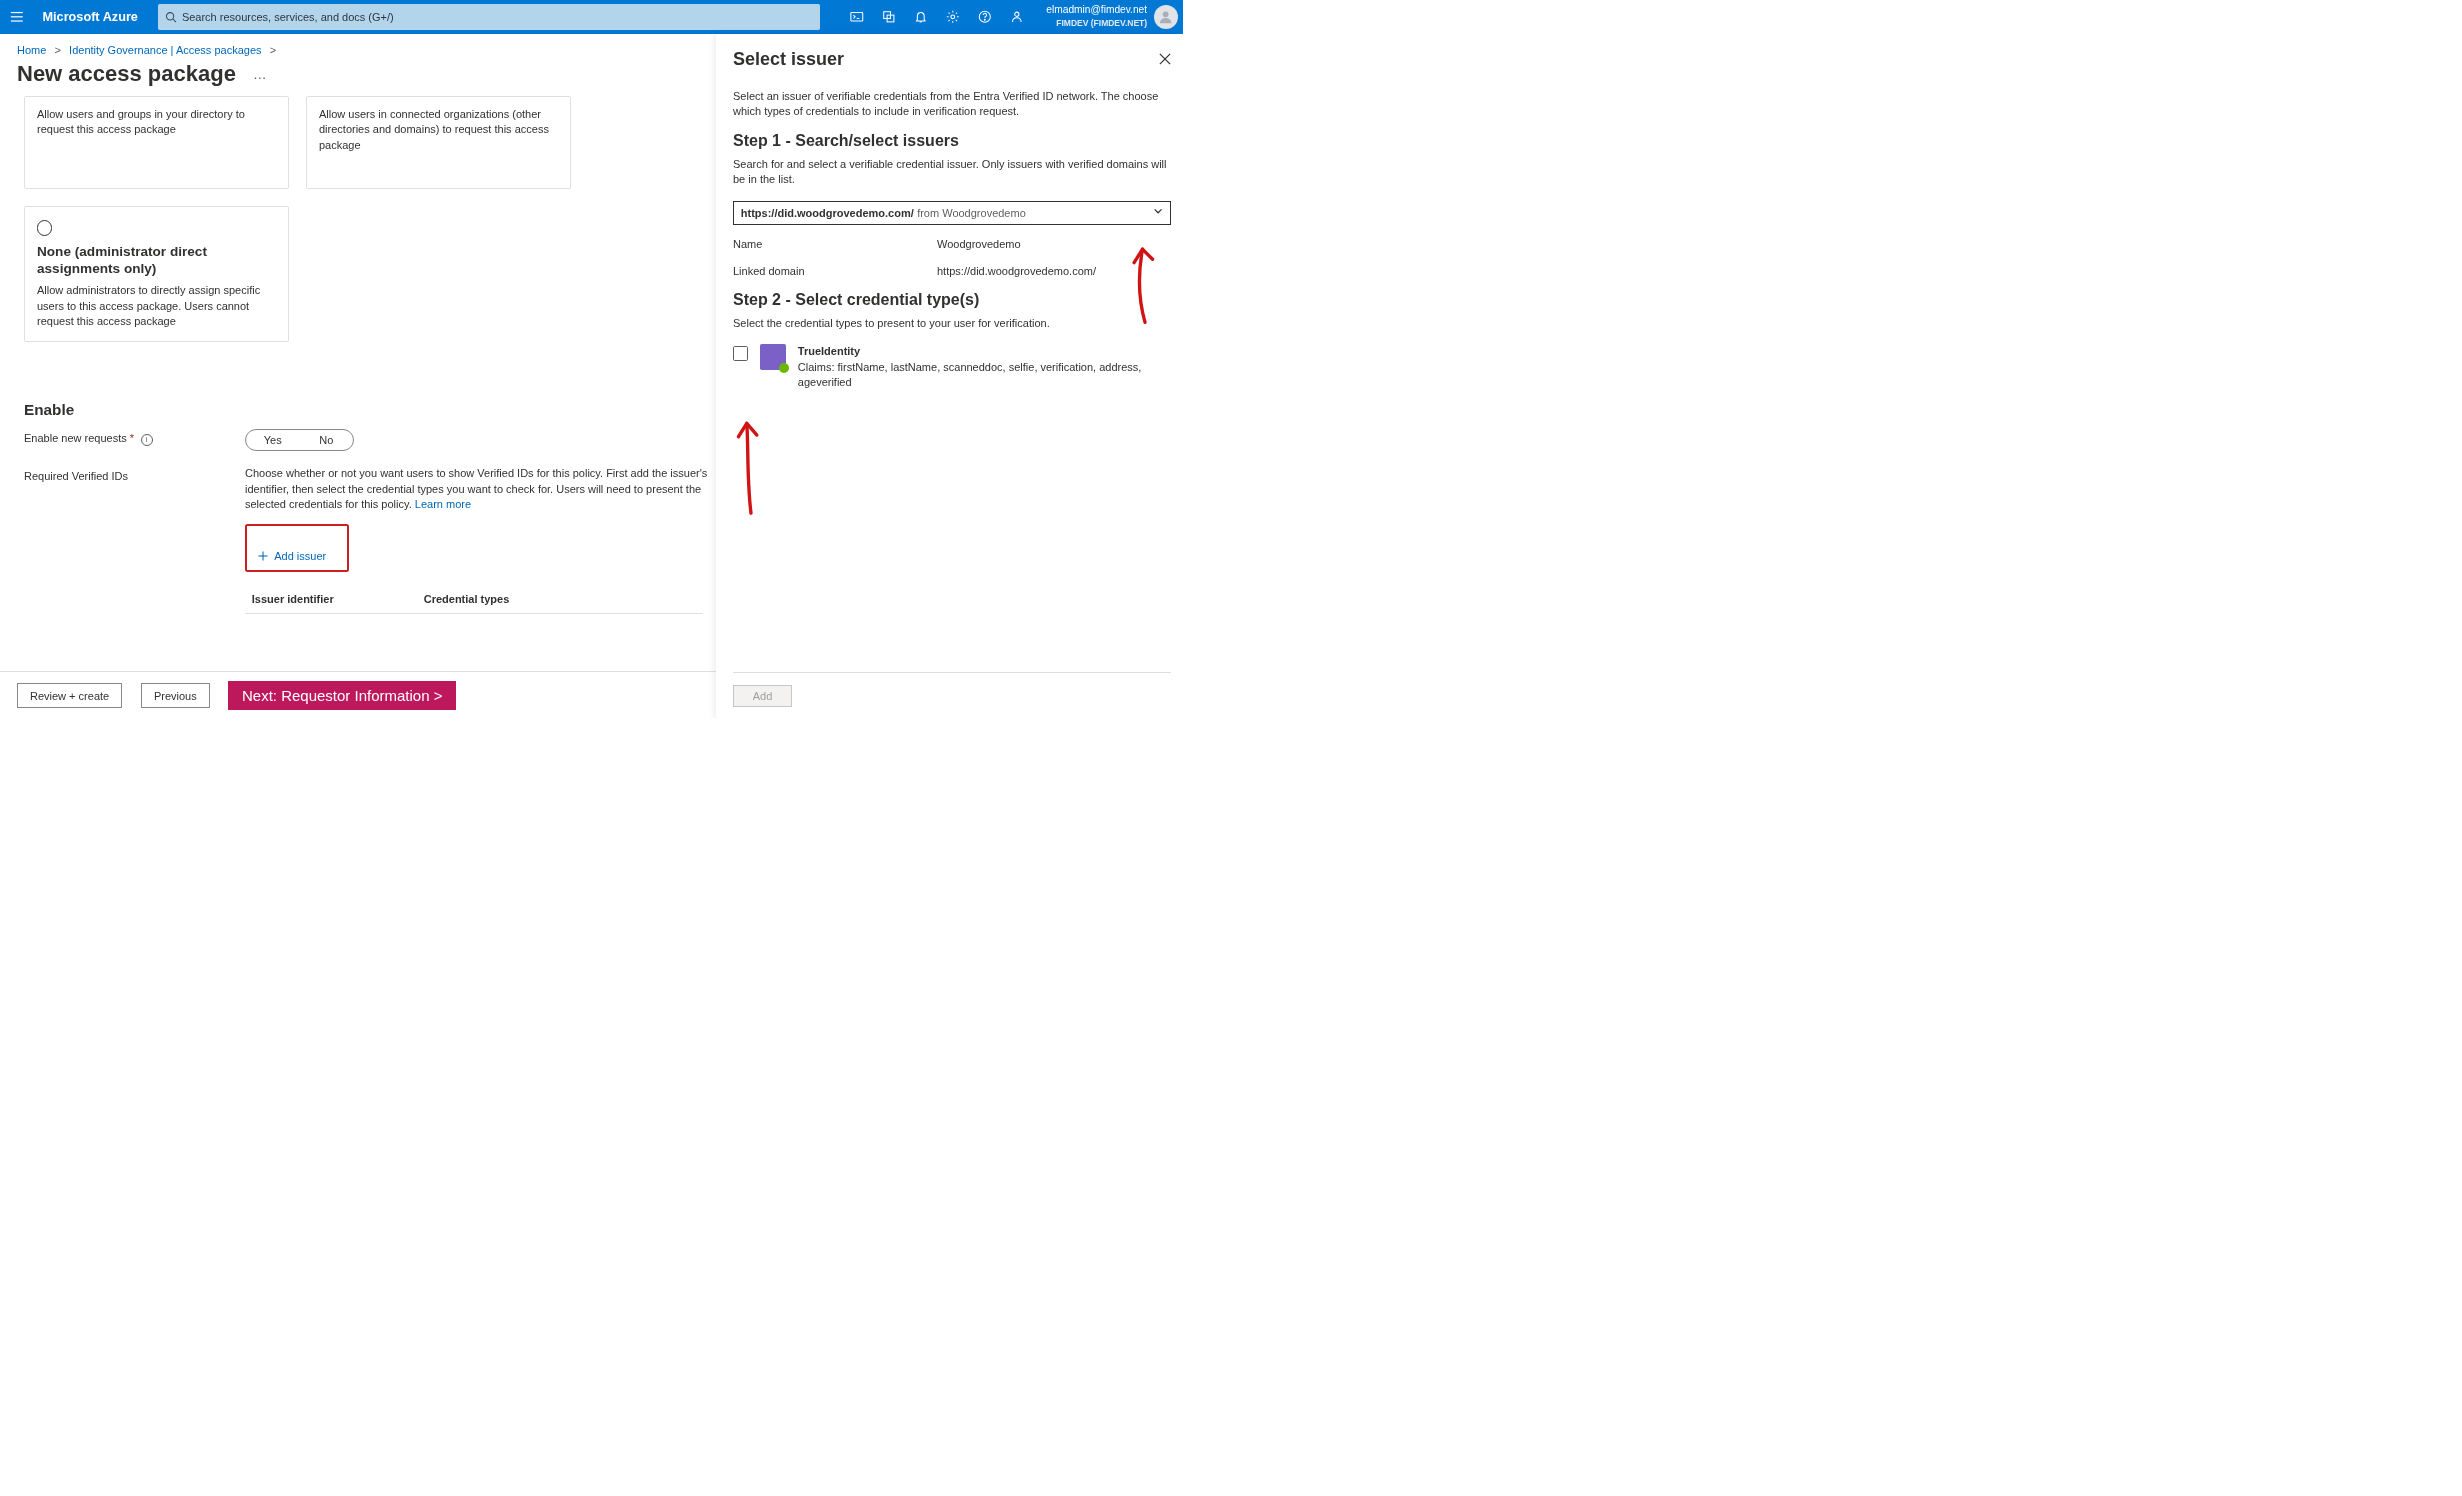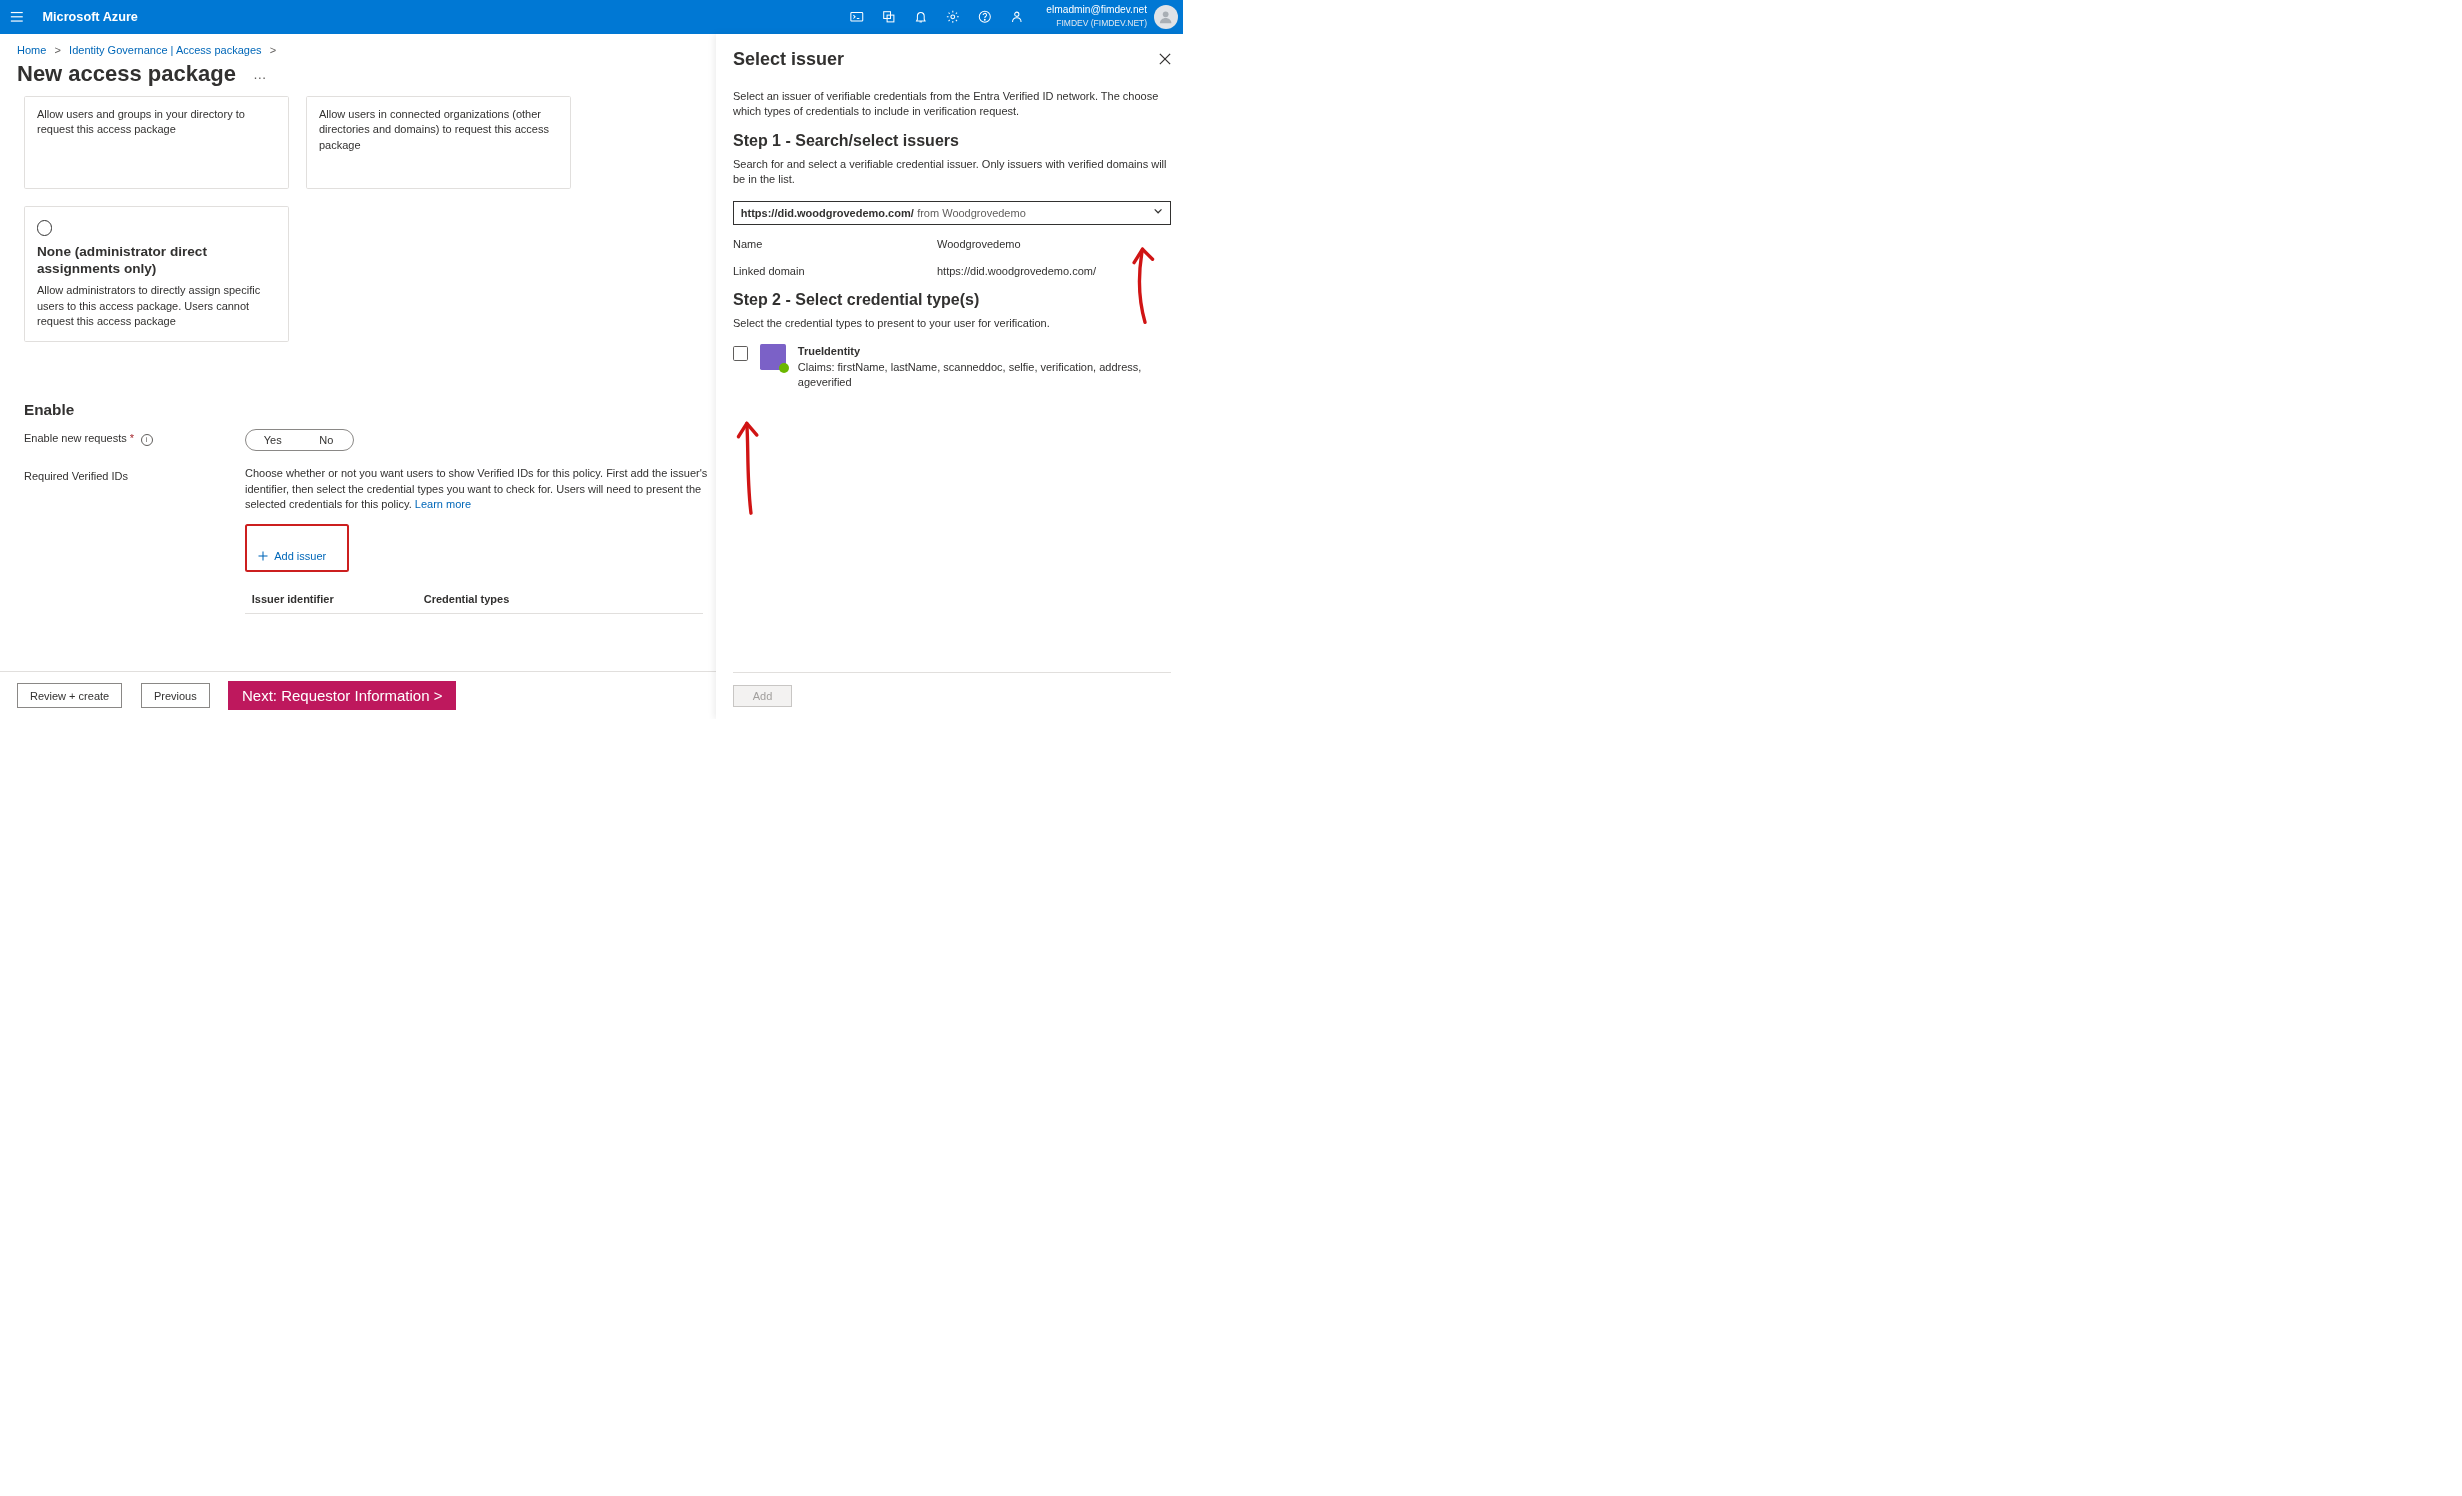--- a/index.html
+++ b/index.html
@@ -71,21 +71,21 @@
     justify-content: center;
     cursor: pointer;
   }
   .top-icons svg { width:13.6px; height:13.6px; }
   .user {
     display: flex;
     align-items: center;
     padding: 0 5.1px 0 13.6px;
   }
   .user .uinfo { text-align: right; font-size: 10.2px; line-height: 12.7px; margin-right:6.8px;}
-  .user .uinfo .tenant { font-size: 8.5px; color: #e1e8f0;}
+  .user .uinfo .tenant { font-size: 8.5px; color: #e1e8f0; font-weight: bold;}
   .user .avatar {
     width: 24px; height:24px; border-radius:50%;
     background: #e0e3e7; display:flex; align-items:center; justify-content:center;
   }
   .user .avatar svg { width:15.3px; height:15.3px; }
 
   
   .breadcrumb {
     padding: 10.2px 17px 3.4px 17px;
     font-size: 11px;
@@ -236,20 +236,27 @@
 
 <div class="topbar">
   <div class="hamburger">
     <svg viewBox="0 0 16 16" fill="none" stroke="#fff" stroke-width="1.4">
         <line x1="1" y1="3" x2="15" y2="3"></line>
         <line x1="1" y1="8" x2="15" y2="8"></line>
         <line x1="1" y1="13" x2="15" y2="13"></line>
       </svg>
   </div>
   <div class="brand">Microsoft Azure</div>
+  <div class="searchbox">
+    <svg viewBox="0 0 16 16" fill="none" stroke="#3a4a5a" stroke-width="1.4">
+        <circle cx="7" cy="7" r="5"></circle>
+        <line x1="11" y1="11" x2="15" y2="15"></line>
+      </svg>
+    <input type="text" placeholder="Search resources, services, and docs (G+/)" style="">
+  </div>
   <div class="top-icons">
     <div class="ticon">
         <svg viewBox="0 0 16 16" fill="none" stroke="#fff" stroke-width="1.2">
           <rect x="1" y="3" width="14" height="10" rx="1"></rect>
           <polyline points="4,6 6,8 4,10"></polyline>
           <line x1="8" y1="10" x2="11" y2="10"></line>
         </svg>
       </div>
     <div class="ticon">
         <svg viewBox="0 0 16 16" fill="none" stroke="#fff" stroke-width="1.2">

